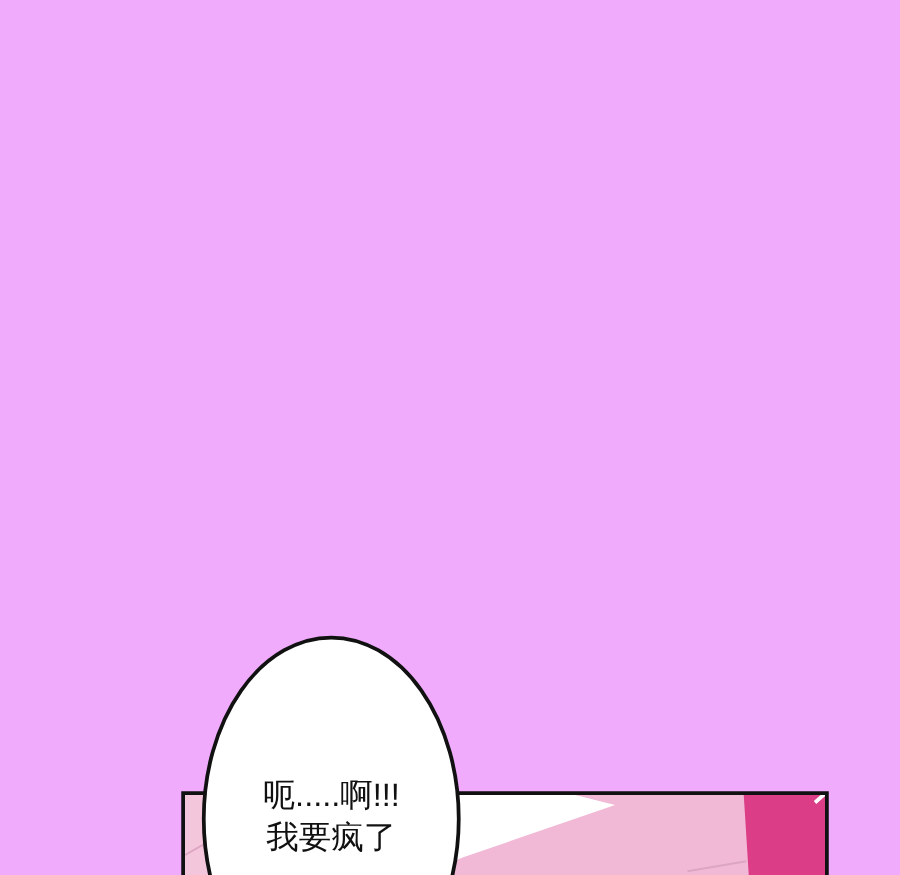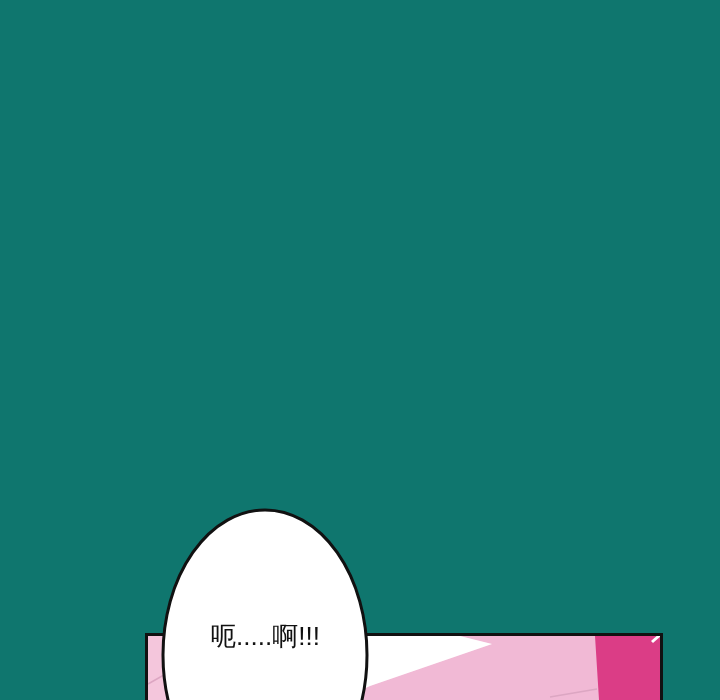--- a/index.html
+++ b/index.html
@@ -4,21 +4,21 @@
 <style>
   html, body {
     margin: 0;
     padding: 0;
     background: #ffffff;
   }
   .stage {
     position: relative;
     width: 720px;
     height: 700px;
-    background: #0f766e;
+    background: #f0abfc;
     overflow: hidden;
     font-family: "Liberation Sans", "DejaVu Sans", sans-serif;
   }
   .panel-svg {
     position: absolute;
     left: 0;
     top: 0;
     width: 720px;
     height: 700px;
     display: block;
@@ -60,15 +60,16 @@
 
     <line x1="652" y1="642" x2="660.5" y2="634.5" stroke="#ffffff" stroke-width="3"></line>
 
     <path d="M146.5,700 L146.5,634.5 L661.5,634.5 L661.5,700" fill="none" stroke="#111111" stroke-width="3"></path>
 
     <ellipse cx="265" cy="655" rx="102" ry="145" fill="#ffffff" stroke="#111111" stroke-width="3"></ellipse>
   </svg>
 
   <div class="bubble-text">
     <span class="line">呃.....啊!!!</span>
+    <span class="line">我要疯了</span>
   </div>
 
 </div>
 
 </body></html>

